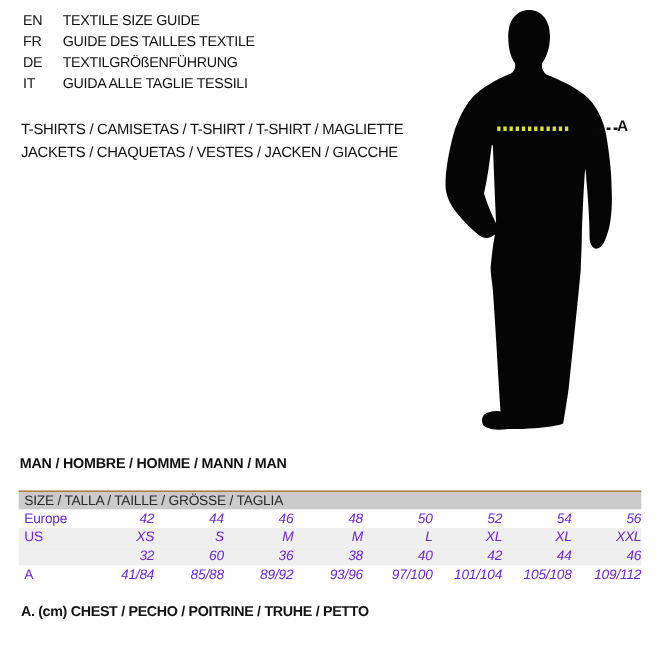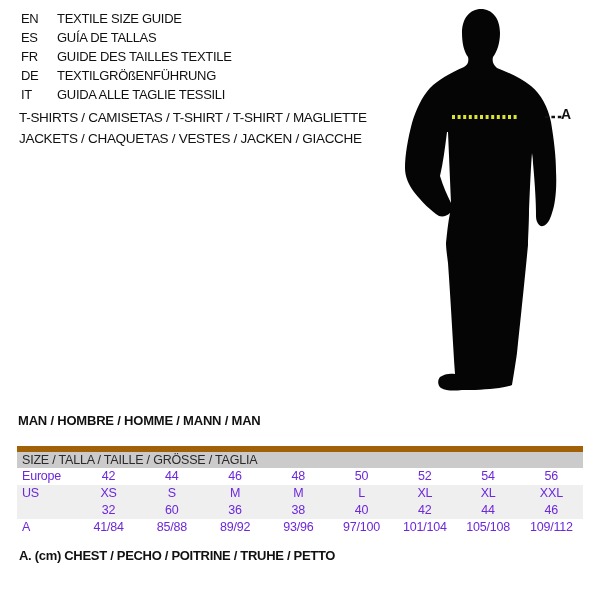--- a/index.html
+++ b/index.html
@@ -15,42 +15,38 @@
   .cat-block{position:absolute;left:19px;top:107px;}
   .cat-line{font-size:13.5px;font-weight:400;line-height:21px;letter-spacing:-0.3px;white-space:nowrap;}
   
   .figure-wrap{position:absolute;left:400px;top:5px;width:180px;height:388px;}
   .a-label{position:absolute;left:561px;top:106px;font-size:14px;font-weight:700;}
   
   .section-title{position:absolute;left:18px;top:413px;font-size:13px;font-weight:700;letter-spacing:-0.2px;}
   
   .size-table{position:absolute;left:17px;top:446px;width:566px;}
   .table-header{
-    background:#cbcbcb;border-top:6px solid #a16207;height:16px;line-height:16px;
+    background:#cbcbcb;border-top:1px solid #a16207;height:16px;line-height:16px;
     font-size:12.5px;font-weight:500;color:#2a2a2a;padding-left:5px;letter-spacing:-0.2px;
   }
   .t-row{display:grid;grid-template-columns:60px repeat(8,1fr);height:17px;line-height:17px;
     font-size:12.5px;color:#6d28d9;letter-spacing:-0.2px;}
   .t-row.shaded{background:#efefef;}
   .row-label{padding-left:5px;text-align:left;}
-  .cell{text-align:center;}
+  .cell{text-align:right;font-style:italic;}
   
   .footnote{position:absolute;left:19px;top:548px;font-size:13px;font-weight:700;letter-spacing:-0.3px;}
 </style>
 </head>
 <body>
 
 <div class="lang-block">
   <div class="lang-row">
     <span class="lang-code">EN</span>
     <span>TEXTILE SIZE GUIDE</span>
-  </div>
-  <div class="lang-row">
-    <span class="lang-code">ES</span>
-    <span>GUÍA DE TALLAS</span>
   </div>
   <div class="lang-row">
     <span class="lang-code">FR</span>
     <span>GUIDE DES TAILLES TEXTILE</span>
   </div>
   <div class="lang-row">
     <span class="lang-code">DE</span>
     <span>TEXTILGRÖßENFÜHRUNG</span>
   </div>
   <div class="lang-row">

